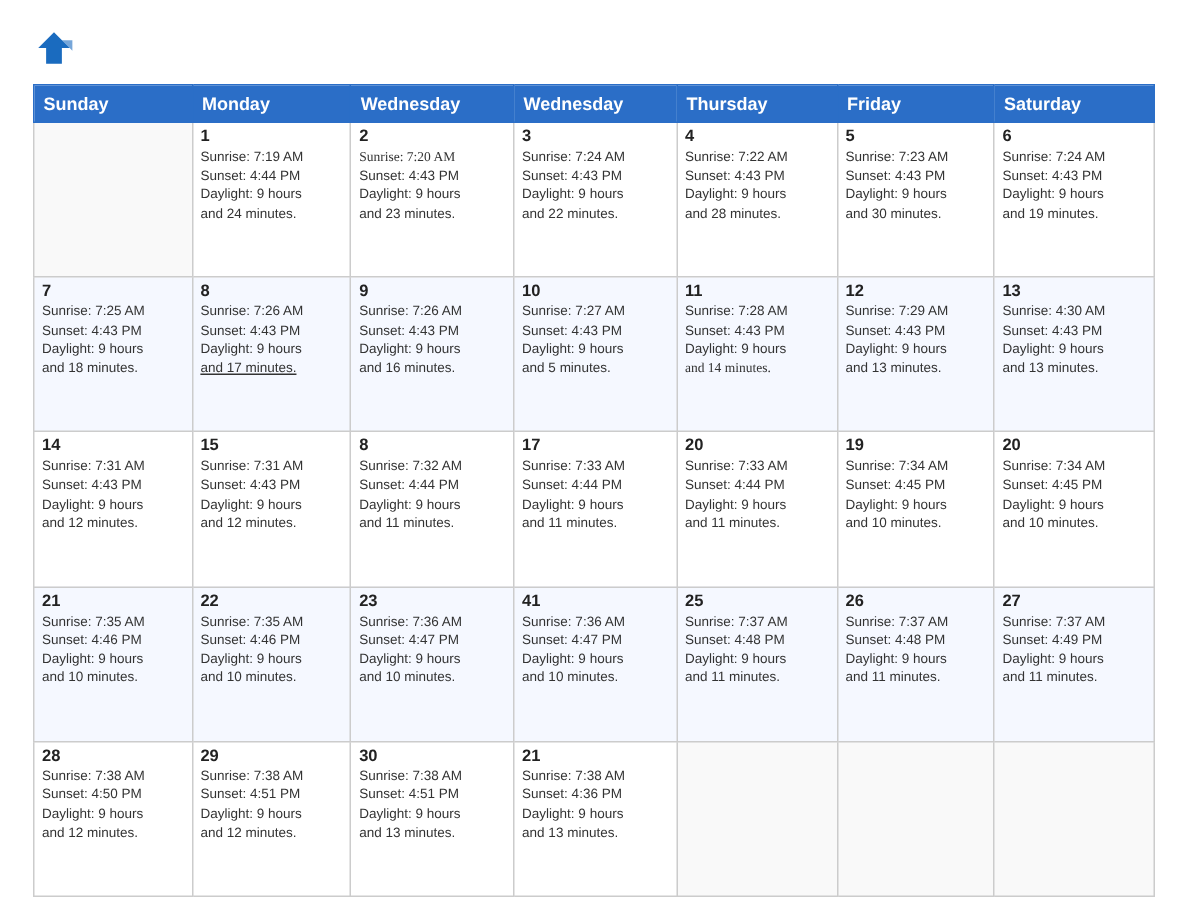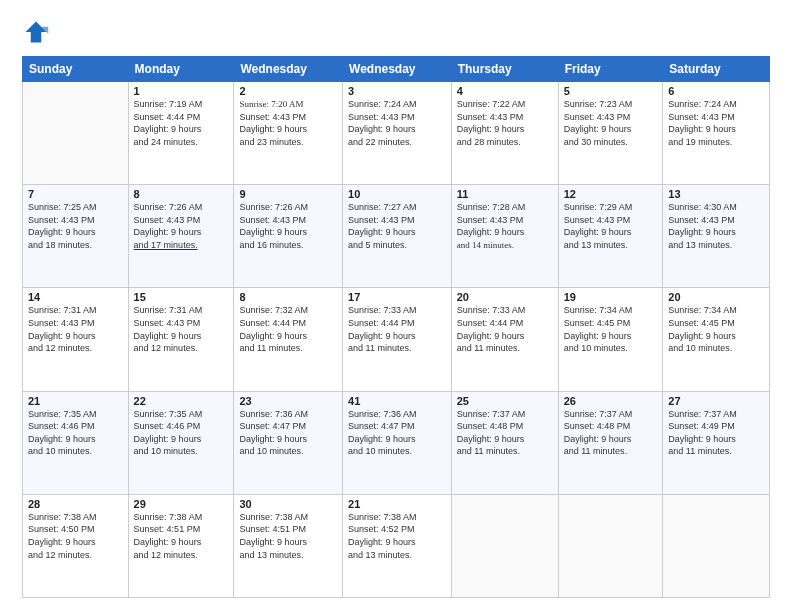--- a/index.html
+++ b/index.html
@@ -409,21 +409,21 @@
               <span style="display: block;">Sunrise: 7:38 AM</span>
               <span style="display: block;">Sunset: 4:51 PM</span>
               <span style="display: block;">Daylight: 9 hours</span>
               <span style="display: block;">and 13 minutes.</span>
             </div>
           </td>
           <td>
             <span class="day-num">21</span>
             <div class="day-info">
               <span style="display: block;">Sunrise: 7:38 AM</span>
-              <span style="display: block;">Sunset: 4:52 PM</span>
+              <span style="display: block;">Sunset: 4:36 PM</span>
               <span style="display: block;">Daylight: 9 hours</span>
               <span style="display: block;">and 13 minutes.</span>
             </div>
           </td>
           <td class="empty-cell"></td>
           <td class="empty-cell"></td>
           <td class="empty-cell"></td>
         </tr>
       </tbody>
   </table>

